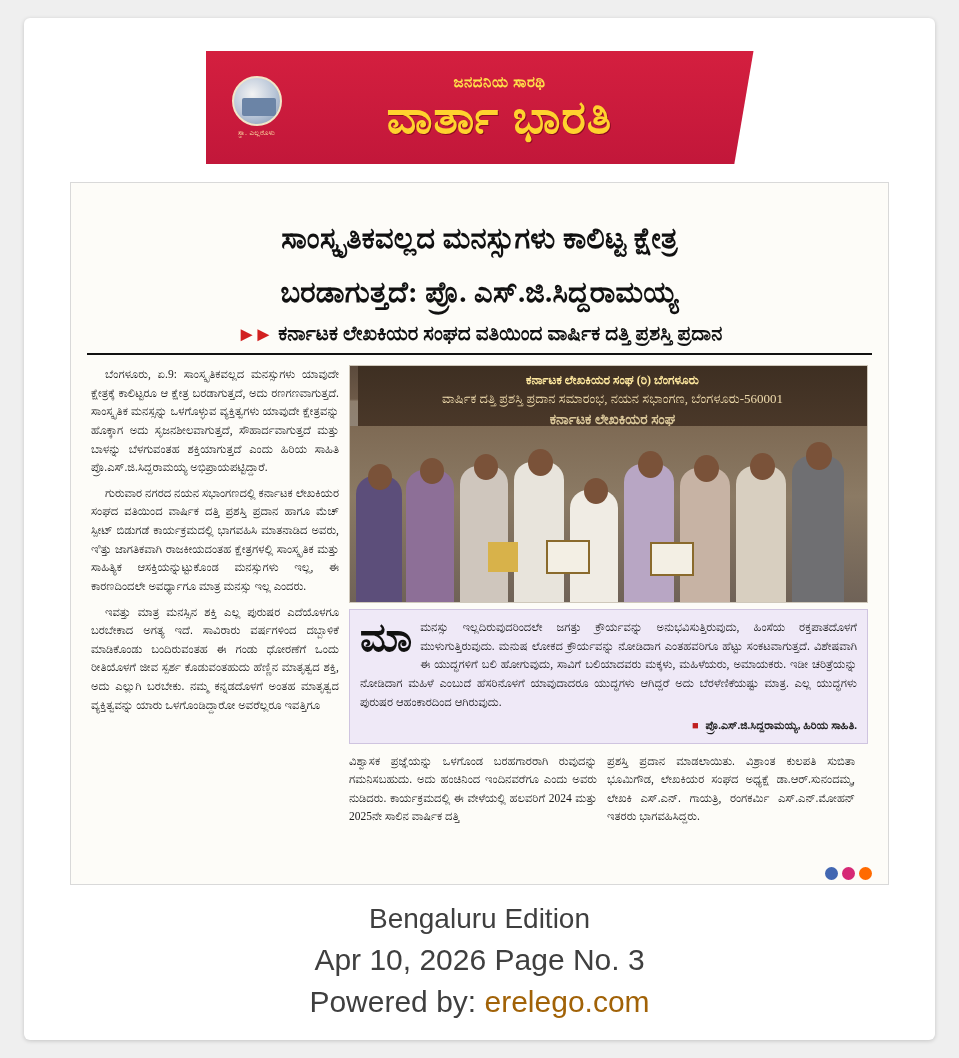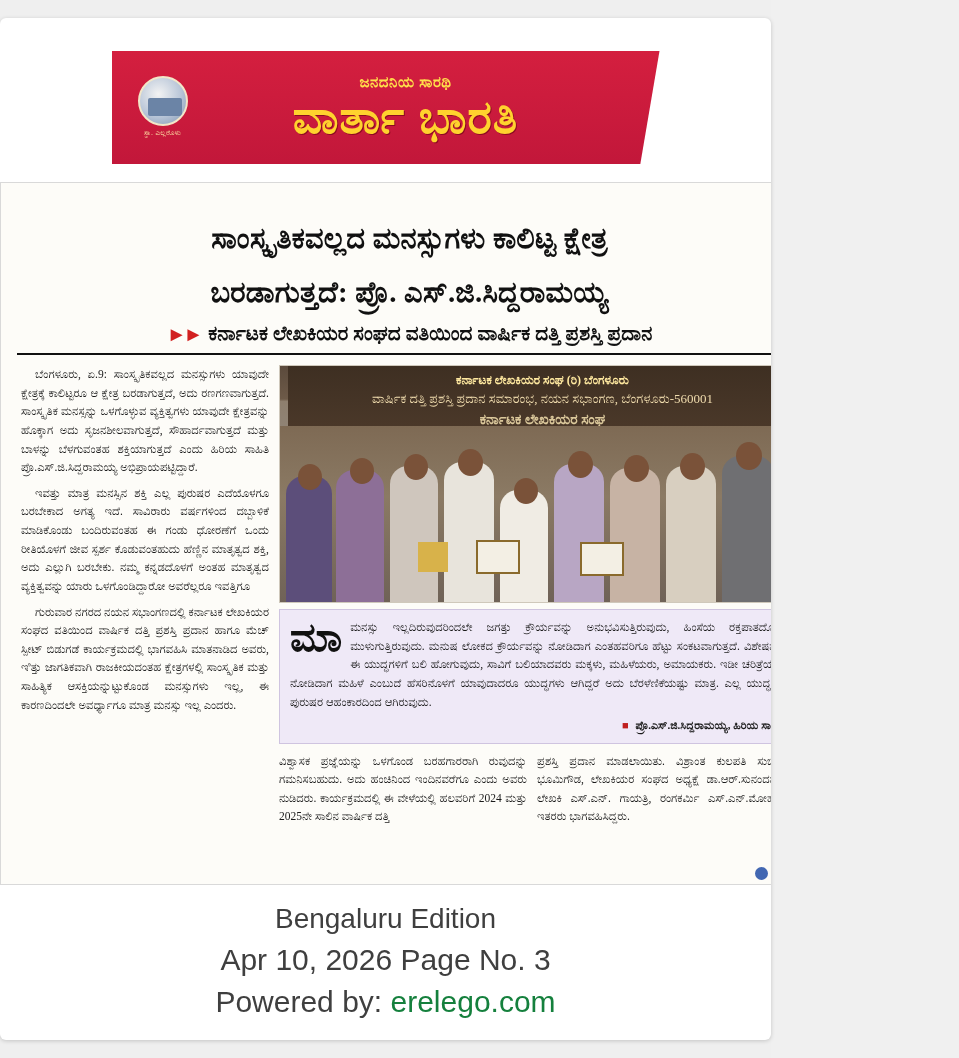--- a/index.html
+++ b/index.html
@@ -3,21 +3,21 @@
 <meta charset="utf-8">
 <style>
   * { box-sizing: border-box; }
   html, body {
     margin: 0; padding: 0;
     width: 959px; height: 1058px;
     background: #f0f0f0;
     font-family: "Liberation Sans", sans-serif;
   }
   .page {
-    width: 771px; height: 1058px;
+    width: 959px; height: 1058px;
     background: #efefef;
     display: flex;
     justify-content: center;
     padding-top: 18px;
   }
   .card {
     width: 911px;
     height: 1022px;
     background: #ffffff;
     border-radius: 6px;
@@ -292,22 +292,22 @@
         <div class="subhead-row">
           <span class="arrow-mark">►►</span>
           <span class="subhead">ಕರ್ನಾಟಕ ಲೇಖಕಿಯರ ಸಂಘದ ವತಿಯಿಂದ ವಾರ್ಷಿಕ ದತ್ತಿ ಪ್ರಶಸ್ತಿ ಪ್ರದಾನ</span>
         </div>
         <div class="rule"></div>
 
         <div class="content">
 
           <div class="col-left">
             <p>ಬೆಂಗಳೂರು, ಏ.9: ಸಾಂಸ್ಕೃತಿಕವಲ್ಲದ ಮನಸ್ಸುಗಳು ಯಾವುದೇ ಕ್ಷೇತ್ರಕ್ಕೆ ಕಾಲಿಟ್ಟರೂ ಆ ಕ್ಷೇತ್ರ ಬರಡಾಗುತ್ತದೆ, ಅದು ರಣಗಣವಾಗುತ್ತದೆ. ಸಾಂಸ್ಕೃತಿಕ ಮನಸ್ಸನ್ನು ಒಳಗೊಳ್ಳುವ ವ್ಯಕ್ತಿತ್ವಗಳು ಯಾವುದೇ ಕ್ಷೇತ್ರವನ್ನು ಹೊಕ್ಕಾಗ ಅದು ಸೃಜನಶೀಲವಾಗುತ್ತದೆ, ಸೌಹಾರ್ದವಾಗುತ್ತದೆ ಮತ್ತು ಬಾಳನ್ನು ಬೆಳಗುವಂತಹ ಶಕ್ತಿಯಾಗುತ್ತದೆ ಎಂದು ಹಿರಿಯ ಸಾಹಿತಿ ಪ್ರೊ.ಎಸ್.ಜಿ.ಸಿದ್ದರಾಮಯ್ಯ ಅಭಿಪ್ರಾಯಪಟ್ಟಿದ್ದಾರೆ.</p>
+            <p>ಗುರುವಾರ ನಗರದ ನಯನ ಸಭಾಂಗಣದಲ್ಲಿ ಕರ್ನಾಟಕ ಲೇಖಕಿಯರ ಸಂಘದ ವತಿಯಿಂದ ವಾರ್ಷಿಕ ದತ್ತಿ ಪ್ರಶಸ್ತಿ ಪ್ರದಾನ ಹಾಗೂ ಮೆಚ್ ಸ್ಪೀಟ್ ಬಿಡುಗಡೆ ಕಾರ್ಯಕ್ರಮದಲ್ಲಿ ಭಾಗವಹಿಸಿ ಮಾತನಾಡಿದ ಅವರು, ಇಿತ್ತು ಜಾಗತಿಕವಾಗಿ ರಾಜಕೀಯದಂತಹ ಕ್ಷೇತ್ರಗಳಲ್ಲಿ ಸಾಂಸ್ಕೃತಿಕ ಮತ್ತು ಸಾಹಿತ್ಯಿಕ ಆಸಕ್ತಿಯನ್ನುಟ್ಟುಕೊಂಡ ಮನಸ್ಸುಗಳು ಇಲ್ಲ, ಈ ಕಾರಣದಿಂದಲೇ ಅವರ್ಧ್ಯಾಗೂ ಮಾತ್ರ ಮನಸ್ಸು ಇಲ್ಲ ಎಂದರು.</p>
             <p>ಇವತ್ತು ಮಾತ್ರ ಮನಸ್ಸಿನ ಶಕ್ತಿ ಎಲ್ಲ ಪುರುಷರ ಎದೆಯೊಳಗೂ ಬರಬೇಕಾದ ಅಗತ್ಯ ಇದೆ. ಸಾವಿರಾರು ವರ್ಷಗಳಿಂದ ದಬ್ಬಾಳಿಕೆ ಮಾಡಿಕೊಂಡು ಬಂದಿರುವಂತಹ ಈ ಗಂಡು ಧೋರಣೆಗೆ ಒಂದು ರೀತಿಯೊಳಗೆ ಜೀವ ಸ್ಪರ್ಶ ಕೊಡುವಂತಹುದು ಹೆಣ್ಣಿನ ಮಾತೃತ್ವದ ಶಕ್ತಿ, ಅದು ಎಲ್ಲುಗಿ ಬರಬೇಕು. ನಮ್ಮ ಕನ್ನಡದೊಳಗೆ ಅಂತಹ ಮಾತೃತ್ವದ ವ್ಯಕ್ತಿತ್ವವನ್ನು ಯಾರು ಒಳಗೊಂಡಿದ್ದಾರೋ ಅವರೆಲ್ಲರೂ ಇವತ್ತಿಗೂ</p>
-            <p>ಗುರುವಾರ ನಗರದ ನಯನ ಸಭಾಂಗಣದಲ್ಲಿ ಕರ್ನಾಟಕ ಲೇಖಕಿಯರ ಸಂಘದ ವತಿಯಿಂದ ವಾರ್ಷಿಕ ದತ್ತಿ ಪ್ರಶಸ್ತಿ ಪ್ರದಾನ ಹಾಗೂ ಮೆಚ್ ಸ್ಪೀಟ್ ಬಿಡುಗಡೆ ಕಾರ್ಯಕ್ರಮದಲ್ಲಿ ಭಾಗವಹಿಸಿ ಮಾತನಾಡಿದ ಅವರು, ಇಿತ್ತು ಜಾಗತಿಕವಾಗಿ ರಾಜಕೀಯದಂತಹ ಕ್ಷೇತ್ರಗಳಲ್ಲಿ ಸಾಂಸ್ಕೃತಿಕ ಮತ್ತು ಸಾಹಿತ್ಯಿಕ ಆಸಕ್ತಿಯನ್ನುಟ್ಟುಕೊಂಡ ಮನಸ್ಸುಗಳು ಇಲ್ಲ, ಈ ಕಾರಣದಿಂದಲೇ ಅವರ್ಧ್ಯಾಗೂ ಮಾತ್ರ ಮನಸ್ಸು ಇಲ್ಲ ಎಂದರು.</p>
           </div>
 
           <div class="col-right">
 
             <div class="photo">
               <div class="photo-banner">
                 <div class="b1">ಕರ್ನಾಟಕ ಲೇಖಕಿಯರ ಸಂಘ (ರಿ) ಬೆಂಗಳೂರು</div>
                 <div class="b2">ವಾರ್ಷಿಕ ದತ್ತಿ ಪ್ರಶಸ್ತಿ ಪ್ರದಾನ ಸಮಾರಂಭ, ನಯನ ಸಭಾಂಗಣ, ಬೆಂಗಳೂರು-560001</div>
                 <div class="b3">ಕರ್ನಾಟಕ ಲೇಖಕಿಯರ ಸಂಘ</div>
               </div>
@@ -377,18 +377,18 @@
         <i style="background:#d62976;"></i>
         <i style="background:#ff6a00;"></i>
       </div>
     </div>
 
     <div class="footer">
       <div class="edition">Bengaluru Edition</div>
       <div class="dateline">Apr 10, 2026 Page No. 3</div>
       <div class="powered">
         <span>Powered by:</span>
-        <a href="#" style="color: #15803d;">erelego.com</a>
+        <a href="#" style="color: #a16207;">erelego.com</a>
       </div>
     </div>
 
   </div>
 </div>
 
 </body></html>

